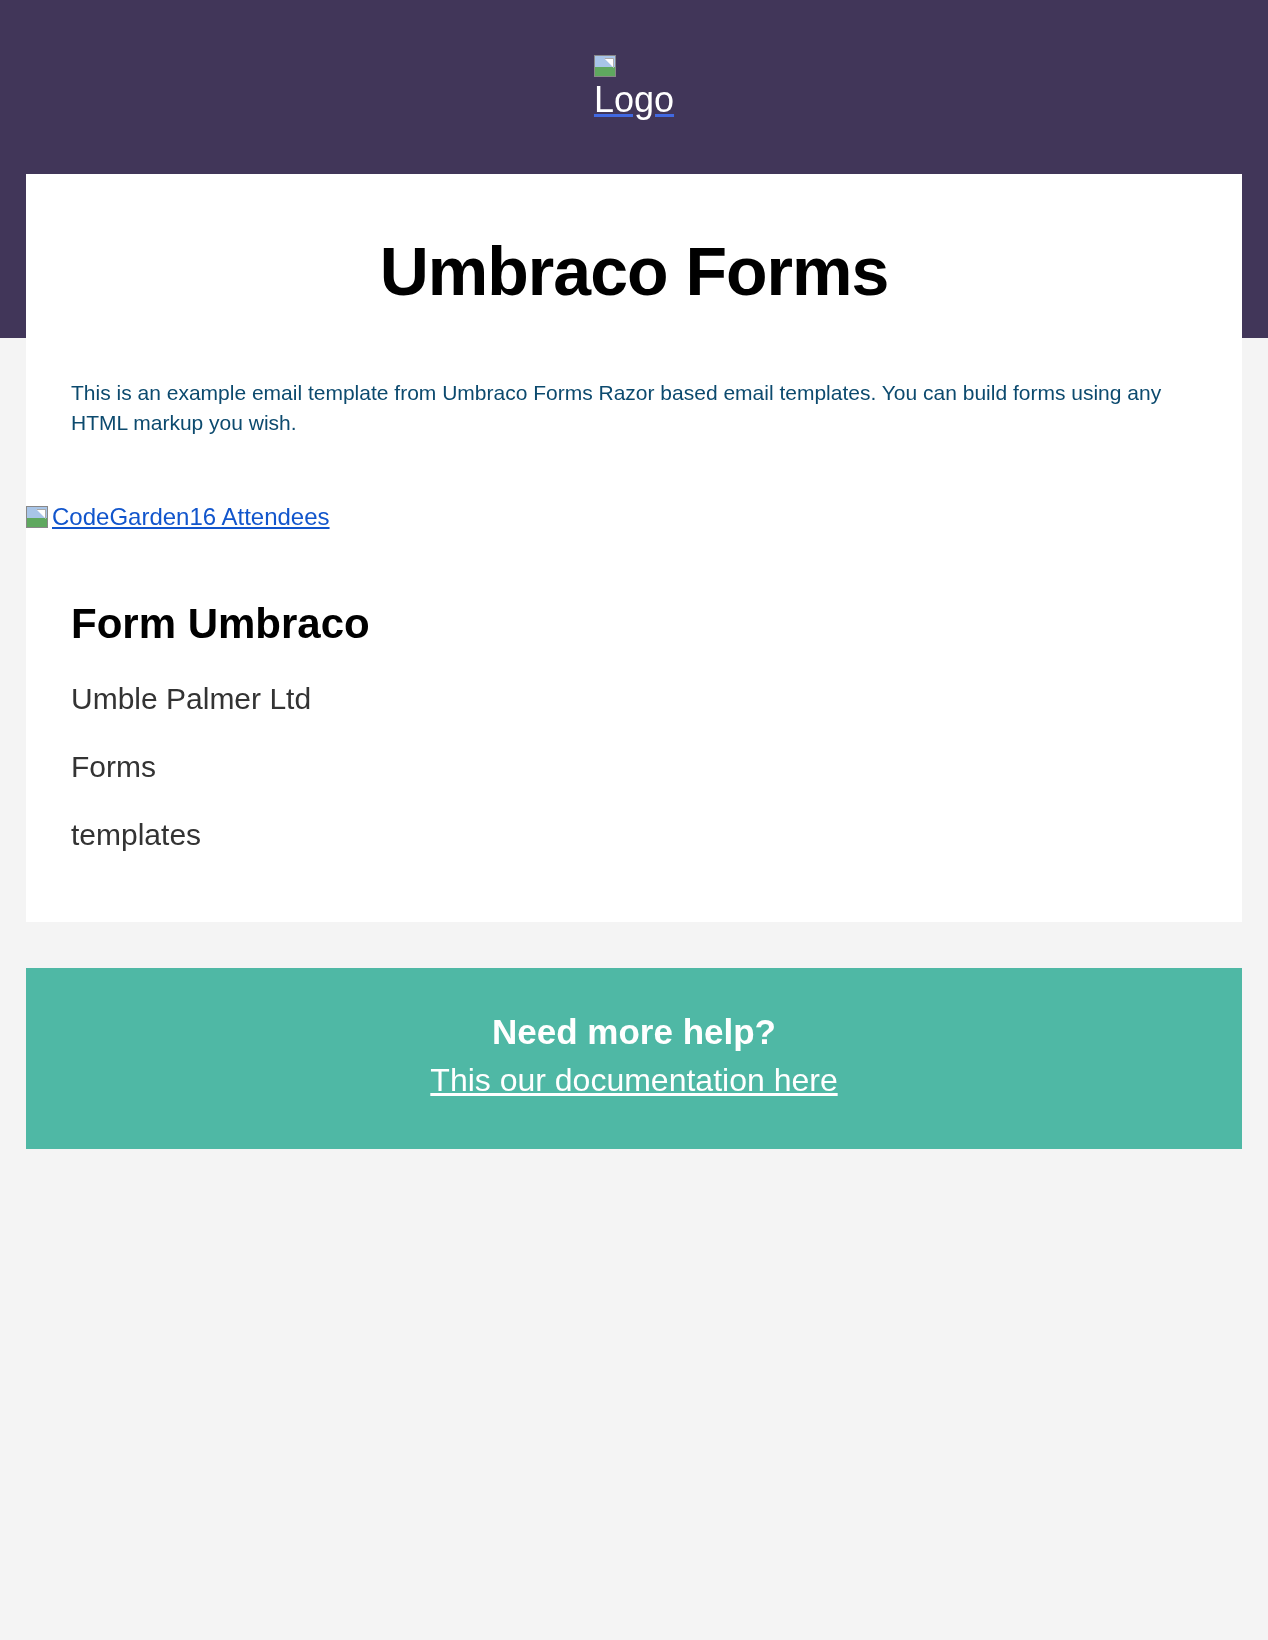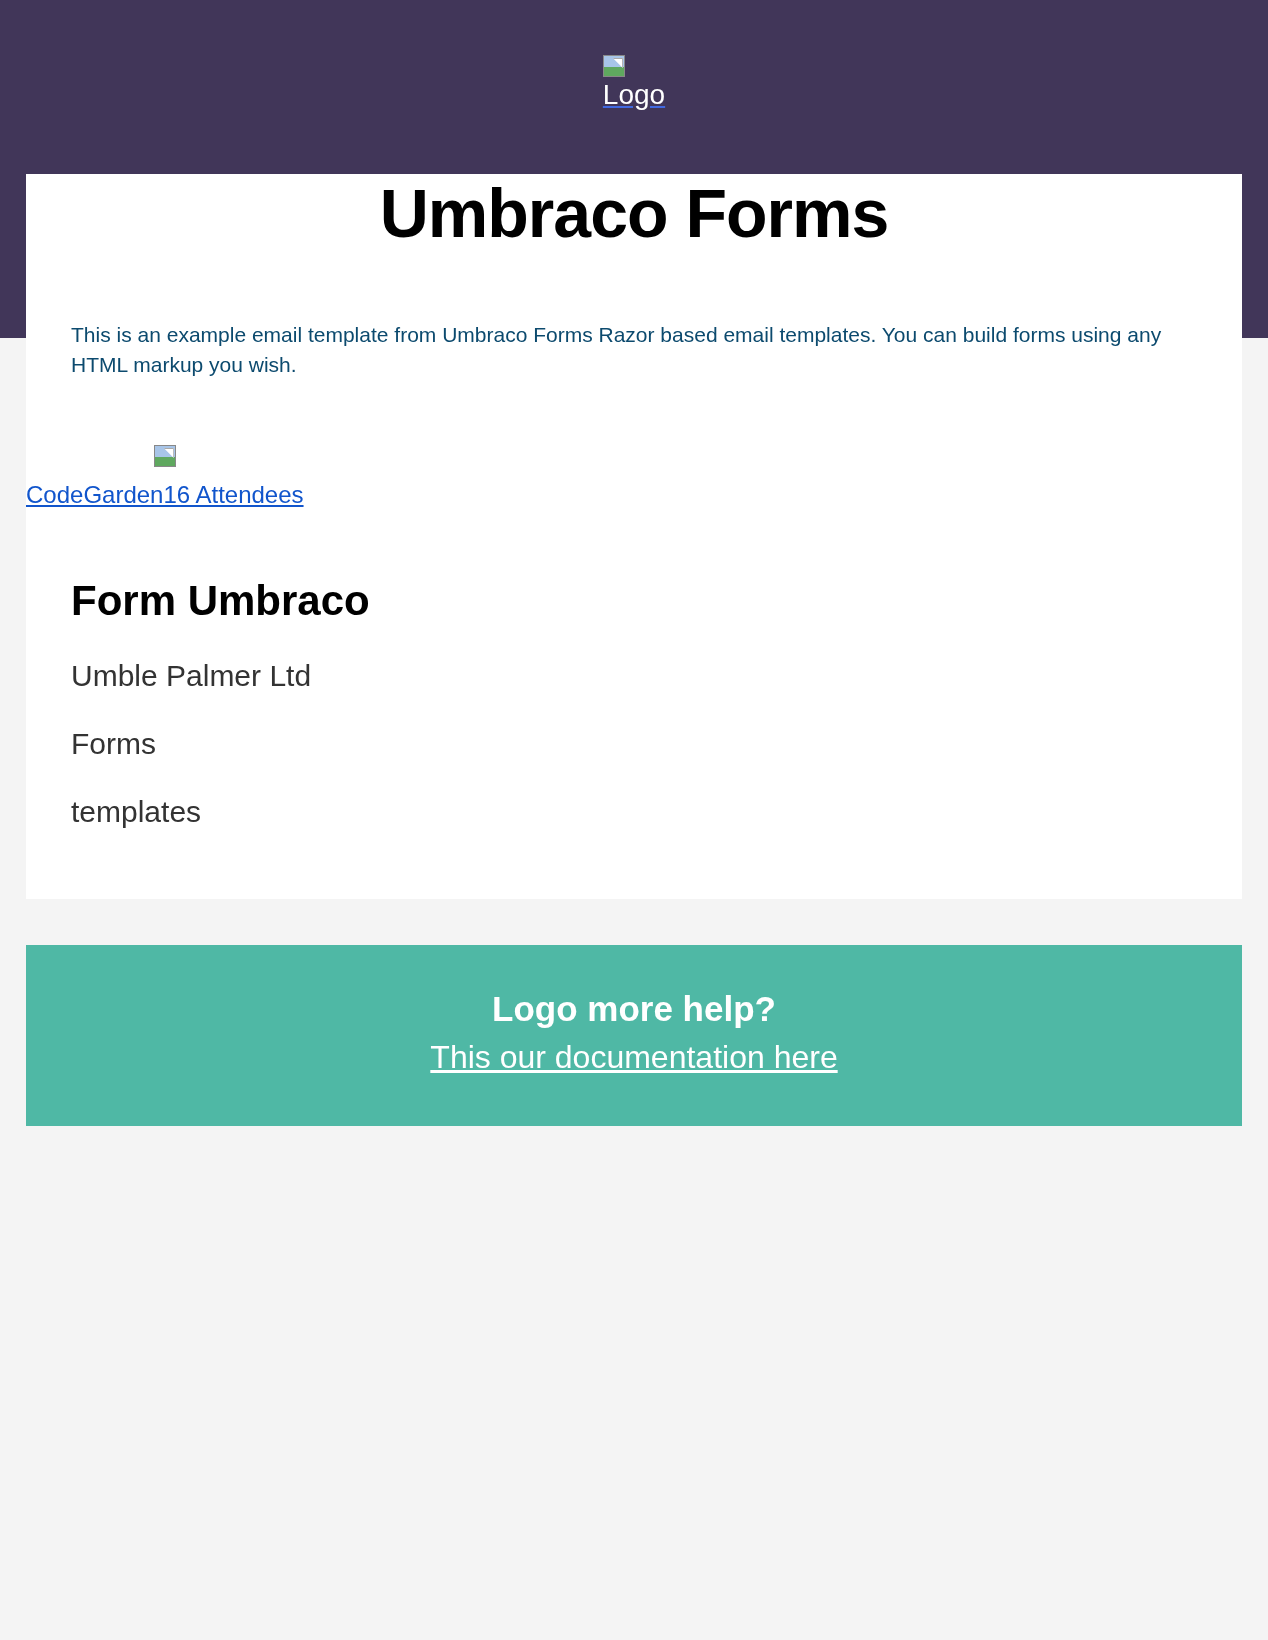--- a/index.html
+++ b/index.html
@@ -52,58 +52,58 @@
       background: #fff;
       border: 1px solid #aaa;
       clip-path: polygon(0 0, 100% 0, 100% 100%);
     }
     
     .logo-broken .broken-img-text {
       display: block;
       color: #fff;
       text-decoration: underline;
       text-decoration-color: #4169E1;
-      font-size: 28px;
+      font-size: 36px;
       margin-top: 2px;
     }
     
     .content-card {
       background-color: #fff;
       margin: 0 26px;
       position: relative;
       top: -164px;
       padding-bottom: 70px;
     }
     
     .main-title {
       text-align: center;
       font-size: 68px;
       font-weight: bold;
       color: #000;
+      padding-top: 58px;
       letter-spacing: -1px;
     }
     
     .intro-text {
       color: #0c4a6e;
       font-size: 21px;
       line-height: 1.45;
       padding: 68px 45px 0 45px;
     }
     
     .attendees-link {
       display: block;
       margin-top: 64px;
       margin-left: 0;
     }
     
     .attendees-broken {
       display: inline-flex;
       align-items: center;
-      gap: 14px;
-      flex-direction: column;
+      gap: 4px;
     }
     
     .attendees-broken .broken-img-text {
       color: #1155cc;
       text-decoration: underline;
       font-size: 24px;
     }
     
     .results-heading {
       font-size: 42px;
@@ -164,15 +164,15 @@
   </a>
 
   <h2 class="results-heading">Form Umbraco</h2>
 
   <p class="result-item">Umble Palmer Ltd</p>
   <p class="result-item">Forms</p>
   <p class="result-item">templates</p>
 </div>
 
 <div class="help-box">
-  <div class="help-title">Logo more help?</div>
+  <div class="help-title">Need more help?</div>
   <a class="help-link">This our documentation here</a>
 </div>
 
 </body></html>

